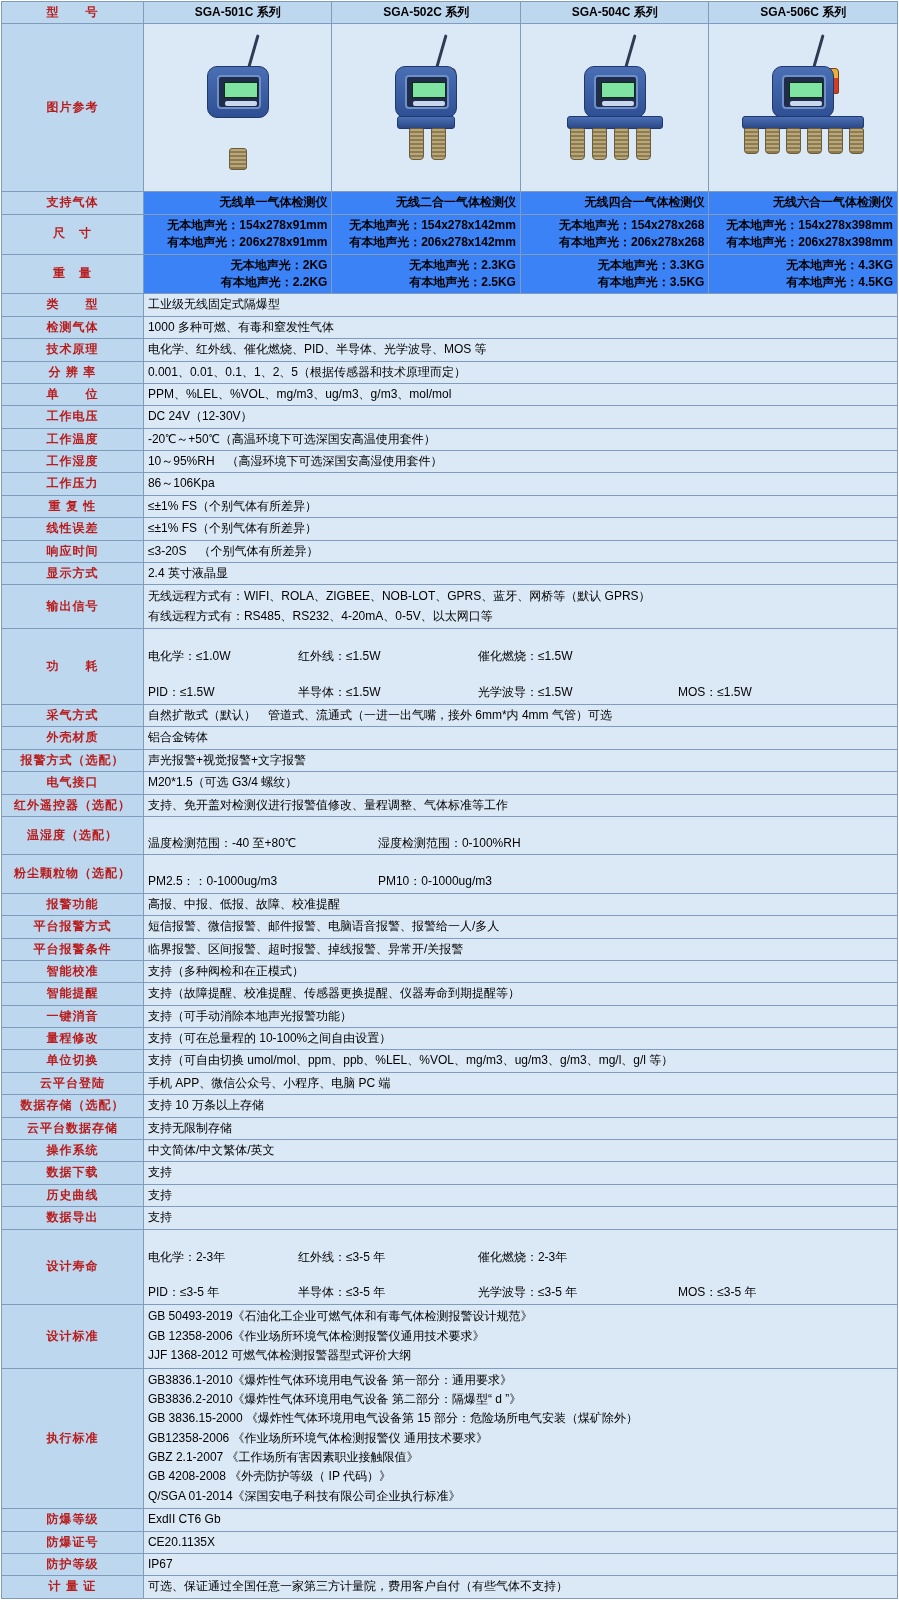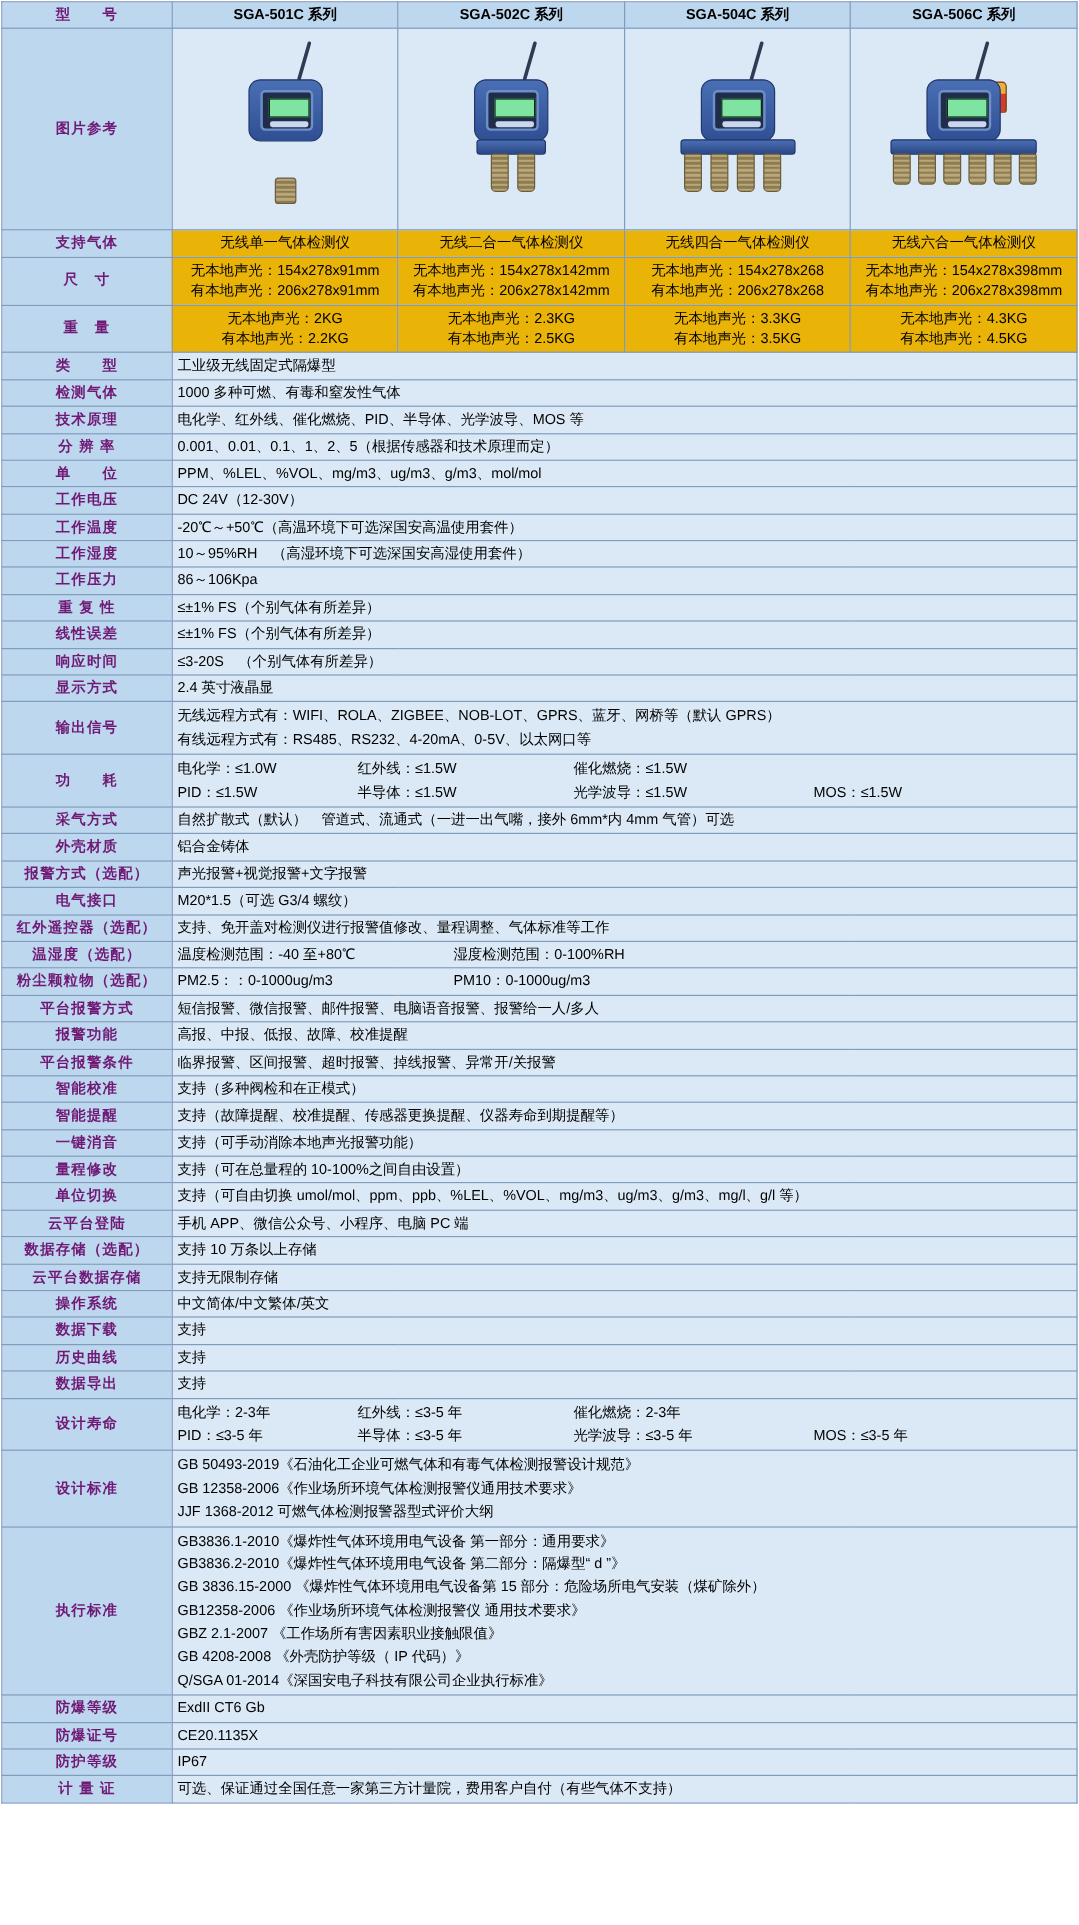--- a/index.html
+++ b/index.html
@@ -28,39 +28,40 @@
     padding: 2px 4px;
     vertical-align: middle;
     font-size: 12px;
     line-height: 1.45;
   }
   td.label {
     width: 140px;
     background: #bdd7ee;
     text-align: center;
     font-weight: bold;
-    color: #701a75;
+    color: #b91c1c;
     letter-spacing: 1px;
     padding: 3px 2px;
   }
   td.val {
     background: #dbe9f7;
     padding-left: 8px;
   }
   td.valhead {
     background: #bdd7ee;
     text-align: center;
     font-weight: bold;
   }
   td.valcell {
-    background: #eab308;
-    text-align: center;
+    background: #3b82f6;
+    text-align: right;
+    font-weight: bold;
   }
   .two-line > div { white-space: nowrap; }
-  .kv { white-space: nowrap; }
+  .kv { white-space: nowrap; margin-top: 16px; }
   .imgcell {
     background: #dbe9f7;
     text-align: center;
     padding: 4px 0;
     height: 168px;
   }
   
   .device {
     position: relative;
     width: 150px;
@@ -407,26 +408,26 @@
     <td class="label">粉尘颗粒物（选配）</td>
     <td class="val" colspan="4">
       <div class="inline-pairs">
         <span class="kv" style="width:230px;">PM2.5：：0-1000ug/m3</span>
         <span class="kv">PM10：0-1000ug/m3</span>
       </div>
     </td>
   </tr>
 
   <tr>
+    <td class="label">报警功能</td>
+    <td class="val" colspan="4">高报、中报、低报、故障、校准提醒</td>
+  </tr>
+  <tr>
     <td class="label">平台报警方式</td>
     <td class="val" colspan="4">短信报警、微信报警、邮件报警、电脑语音报警、报警给一人/多人</td>
-  </tr>
-  <tr>
-    <td class="label">报警功能</td>
-    <td class="val" colspan="4">高报、中报、低报、故障、校准提醒</td>
   </tr>
   <tr>
     <td class="label">平台报警条件</td>
     <td class="val" colspan="4">临界报警、区间报警、超时报警、掉线报警、异常开/关报警</td>
   </tr>
   <tr>
     <td class="label">智能校准</td>
     <td class="val" colspan="4">支持（多种阀检和在正模式）</td>
   </tr>
   <tr>

